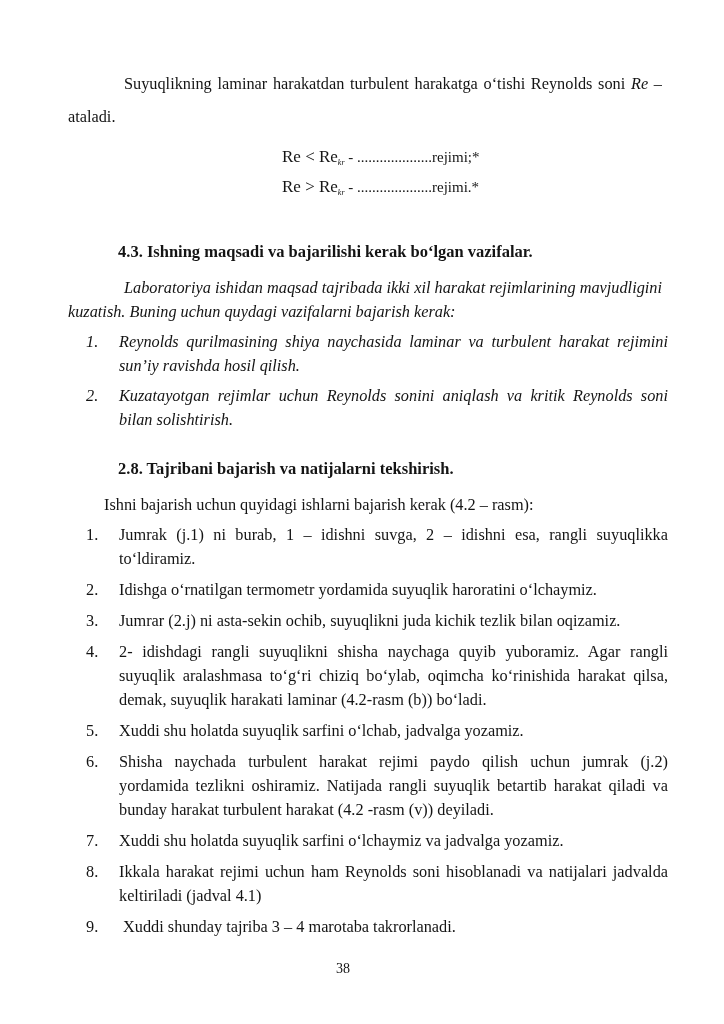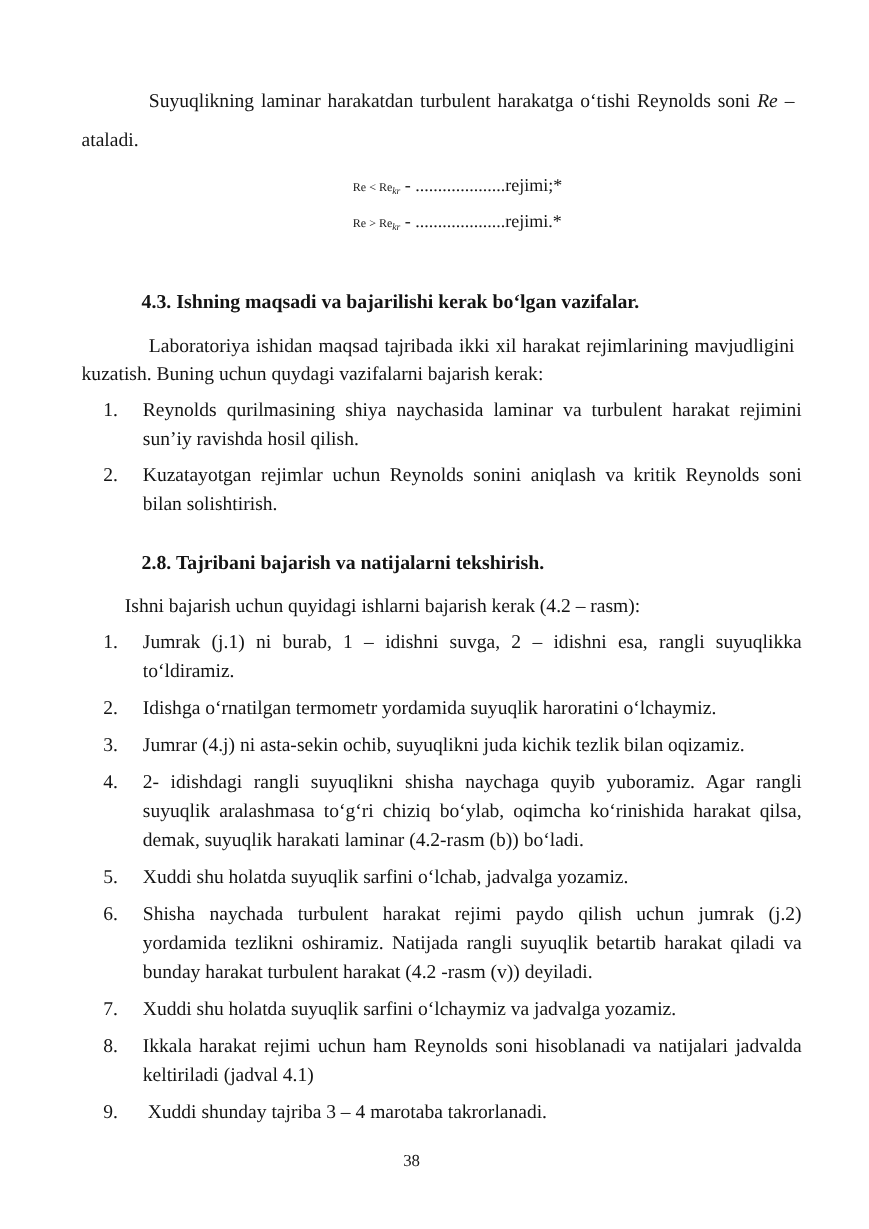--- a/index.html
+++ b/index.html
@@ -7,21 +7,21 @@
       width: 724px; height: 1024px; position: relative; overflow: hidden;
       font-family: "Liberation Serif", serif; color: #141414;
       font-size: 16.3px;
     }
     .page { position: absolute; left: 62px; top: 64px; width: 606px; }
     p { margin: 6px; }
     .just { text-align: justify; text-align-last: auto; }
     .indent { text-indent: 56px; }
     .para1 { line-height: 27px; }
     .formula { position: absolute; left: 282px; font-size: 15px; white-space: nowrap; }
-    .formula .re { font-size: 10px; margin-left: 12px; }
+    .formula .re { font-size: 17px; }
     .formula sub { font-size: 8px; font-style: italic; vertical-align: -3px; }
     .formula .dots { font-size: 15px; }
     .inline-re { font-size: 12px; }
     .inline-re sub { font-size: 7px; font-style: italic; vertical-align: -3px; }
     .heading { position: absolute; left: 118px; font-weight: bold; font-size: 16.5px; white-space: nowrap; }
     .block { position: absolute; left: 62px; width: 606px; line-height: 24px; }
     ol.items { list-style: none; margin: 0; padding: 0; }
     ol.items li { position: relative; padding-left: 57px; text-align: justify; line-height: 24px; }
     ol.items li .num { position: absolute; left: 24px; top: 0; }
     .pagenum { position: absolute; left: 0; width: 686px; top: 961px; text-align: center; font-size: 14px; }
@@ -36,36 +36,36 @@
 
 <div class="formula" style="top:147px;">
   <span class="re">Re &lt; Re</span><sub>kr</sub><span> - </span><span class="dots">....................</span><span>rejimi;*</span>
 </div>
 <div class="formula" style="top:177px;">
   <span class="re">Re &gt; Re</span><sub>kr</sub><span> - </span><span class="dots">....................</span><span>rejimi.*</span>
 </div>
 
 <div class="heading" style="top:242px;text-align:right;">4.3. Ishning maqsadi va bajarilishi kerak bo‘lgan vazifalar.</div>
 
-<div class="block" style="top:270px;">
+<div class="block" style="top:270px;font-style:italic;">
   <p class="just indent">Laboratoriya ishidan maqsad tajribada ikki xil harakat rejimlarining mavjudligini kuzatish. Buning uchun quydagi vazifalarni bajarish kerak:</p>
   <ol class="items" style="margin-top:6px;">
     <li><span class="num">1.</span><span>Reynolds qurilmasining shiya naychasida laminar va turbulent harakat rejimini sun’iy ravishda hosil qilish.</span></li>
     <li style="margin-top:6px;"><span class="num">2.</span><span>Kuzatayotgan rejimlar uchun Reynolds sonini aniqlash va kritik Reynolds soni bilan solishtirish.</span></li>
   </ol>
 </div>
 
 <div class="heading" style="top:459px;">2.8. Tajribani bajarish va natijalarni tekshirish.</div>
 
 <div class="block" style="top:487px;">
   <p style="padding-left:36px;">Ishni bajarish uchun quyidagi ishlarni bajarish kerak (4.2 – rasm):</p>
   <ol class="items" style="margin-top:6px;">
     <li><span class="num">1.</span><span>Jumrak (j.1) ni burab, 1 – idishni suvga, 2 – idishni esa, rangli suyuqlikka to‘ldiramiz.</span></li>
     <li style="margin-top:7px;"><span class="num">2.</span><span>Idishga o‘rnatilgan termometr yordamida suyuqlik haroratini o‘lchaymiz.</span></li>
-    <li style="margin-top:7px;"><span class="num">3.</span><span>Jumrar (4.j) ni asta-sekin ochib, suyuqlikni juda kichik tezlik bilan oqizamiz.</span></li>
+    <li style="margin-top:7px;"><span class="num">3.</span><span>Jumrar (2.j) ni asta-sekin ochib, suyuqlikni juda kichik tezlik bilan oqizamiz.</span></li>
     <li style="margin-top:7px;"><span class="num">4.</span><span>2- idishdagi rangli suyuqlikni shisha naychaga quyib yuboramiz. Agar rangli suyuqlik aralashmasa to‘g‘ri chiziq bo‘ylab, oqimcha ko‘rinishida harakat qilsa, demak, suyuqlik harakati laminar (4.2-rasm (b)) bo‘ladi.</span></li>
     <li style="margin-top:7px;"><span class="num">5.</span><span>Xuddi shu holatda suyuqlik sarfini o‘lchab, jadvalga yozamiz.</span></li>
     <li style="margin-top:7px;"><span class="num">6.</span><span>Shisha naychada turbulent harakat rejimi paydo qilish uchun jumrak (j.2) yordamida tezlikni oshiramiz. Natijada rangli suyuqlik betartib harakat qiladi va bunday harakat turbulent harakat (4.2 -rasm (v)) deyiladi.</span></li>
     <li style="margin-top:7px;"><span class="num">7.</span><span>Xuddi shu holatda suyuqlik sarfini o‘lchaymiz va jadvalga yozamiz.</span></li>
     <li style="margin-top:7px;"><span class="num">8.</span><span>Ikkala harakat rejimi uchun ham Reynolds soni hisoblanadi va natijalari jadvalda keltiriladi (jadval 4.1)</span></li>
     <li style="margin-top:7px;"><span class="num">9.</span><span style="white-space:pre;"> Xuddi shunday tajriba 3 – 4 marotaba takrorlanadi.</span></li>
   </ol>
 </div>
 
 <div class="pagenum">38</div>

